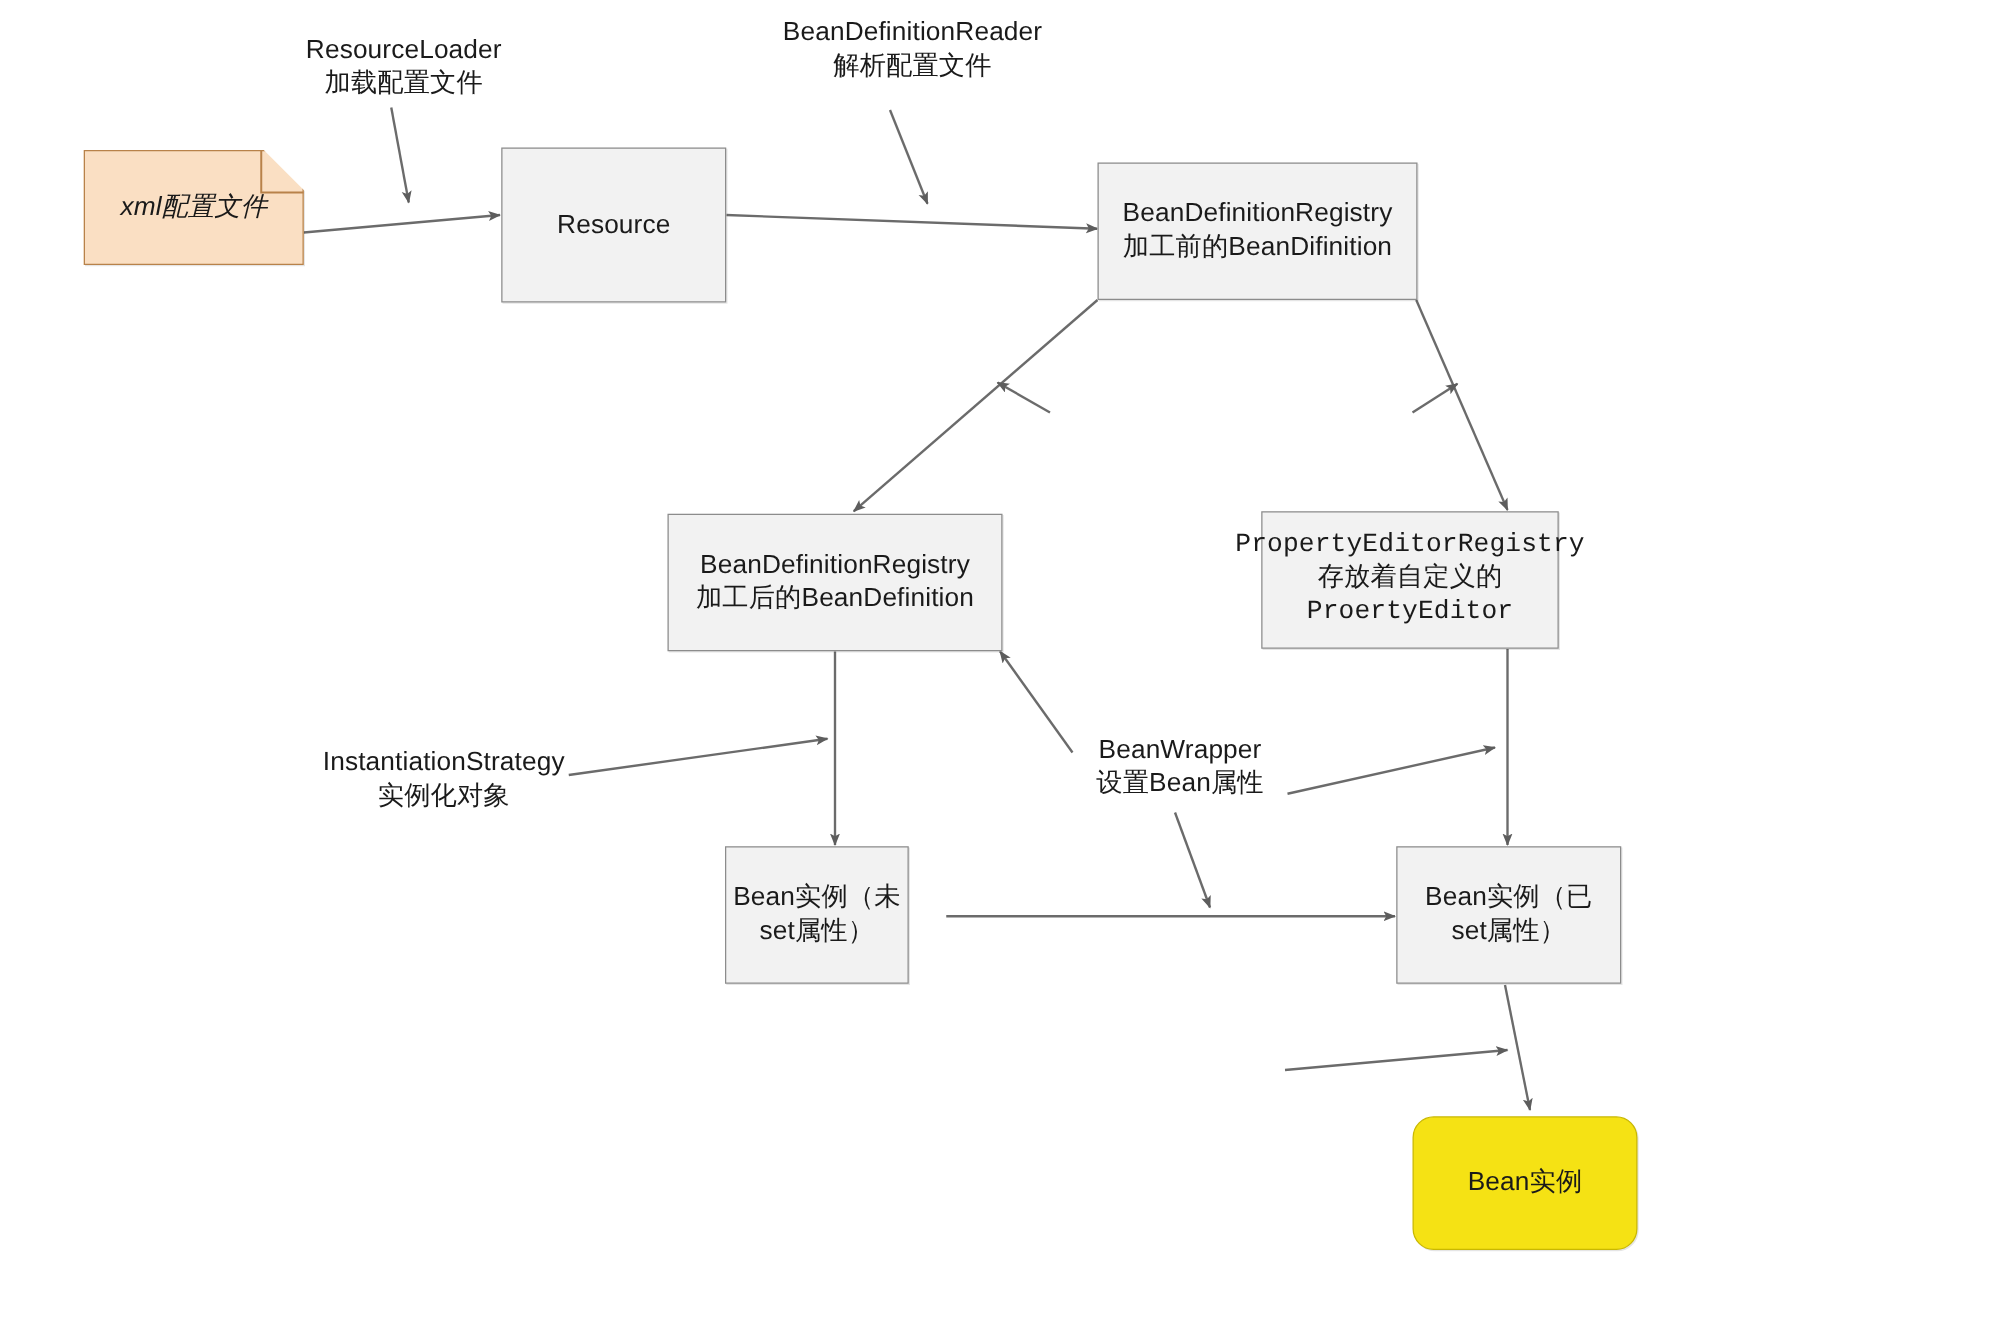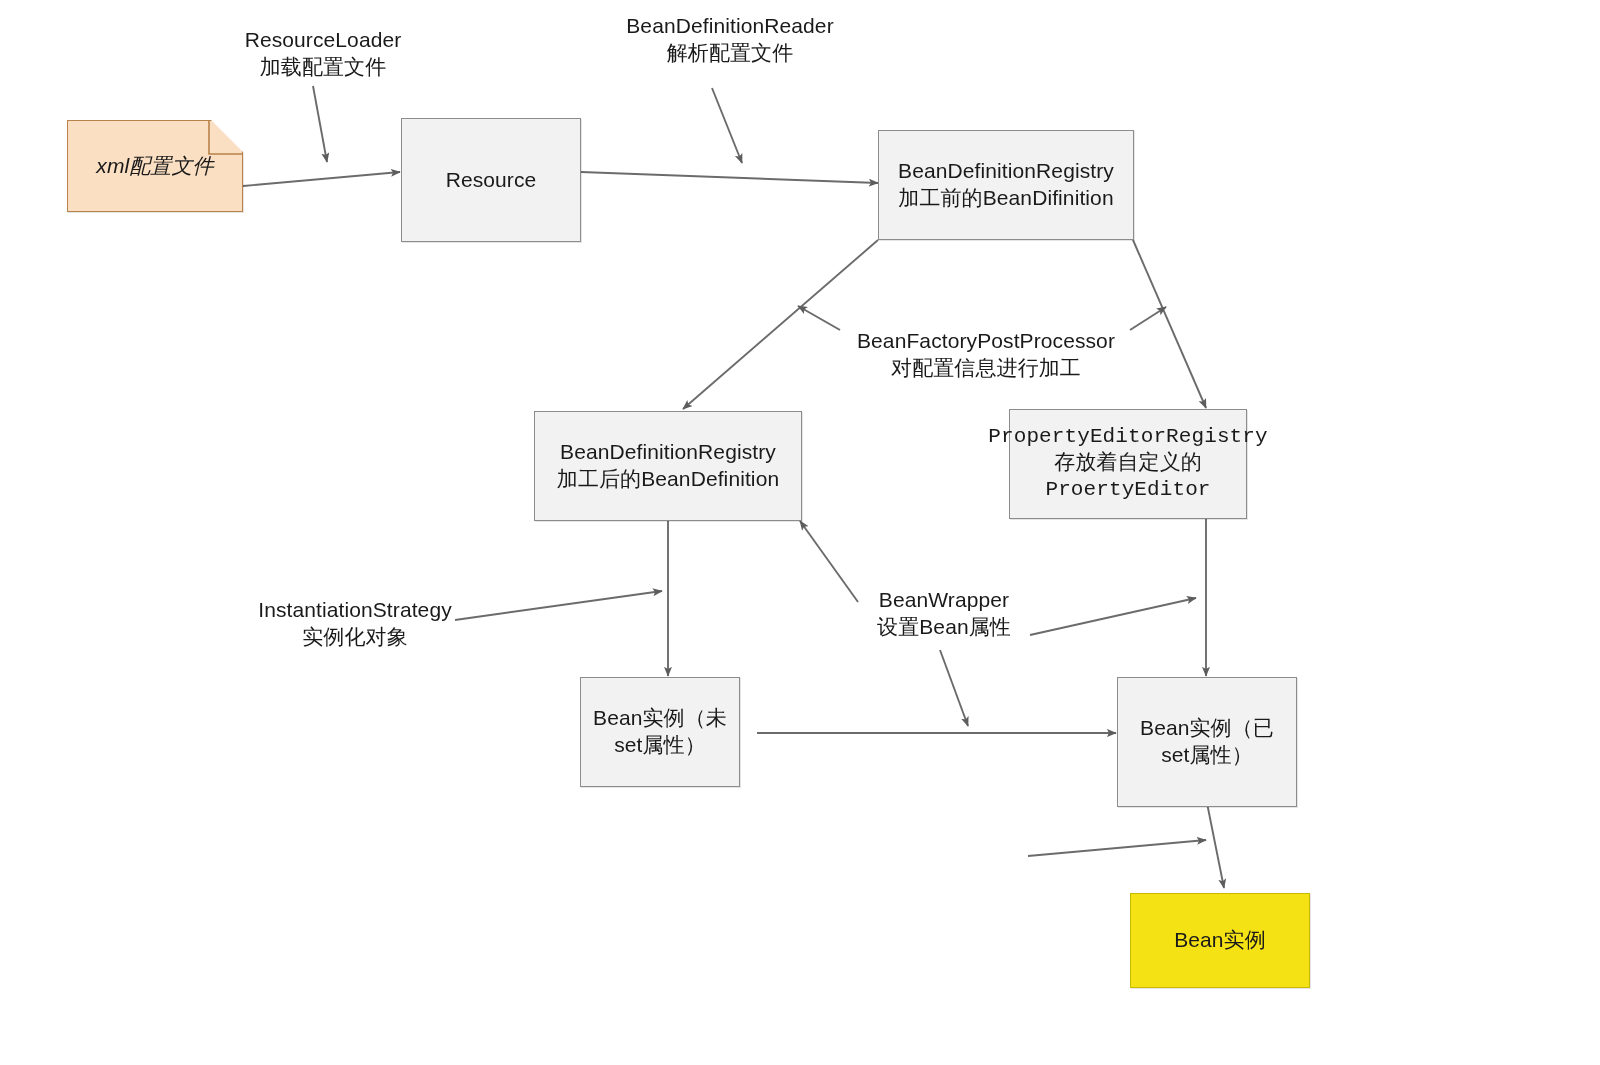--- a/index.html
+++ b/index.html
@@ -149,42 +149,40 @@
     <span>BeanDefinitionRegistry
 加工后的BeanDefinition</span>
   </div>
 
   <div class="node box" style="left:1009px; top:409px; width:238px; height:110px;font-family:Liberation Mono, monospace;">
     <span>PropertyEditorRegistry
 存放着自定义的
 ProertyEditor</span>
   </div>
 
-  <div class="node box" style="left:580px; top:677px; width:160px; height:110px;">
+  <div class="node box" style="left:580px; top:677px; width:147px; height:110px;">
     <span>Bean实例（未
 set属性）</span>
   </div>
 
-  <div class="node box" style="left:1117px; top:677px; width:180px; height:130px;">
+  <div class="node box" style="left:1117px; top:677px; width:180px; height:110px;">
     <span>Bean实例（已
 set属性）</span>
   </div>
 
-  <div class="node highlight" style="left:1130px; top:893px; width:180px; height:95px;">
+  <div class="node highlight" style="left:1130px; top:893px; width:180px; height:107px;border-radius:17px;">
     <span>Bean实例</span>
   </div>
 
   <div class="edge-label" style="left:232px; top:26px; width:182px;">ResourceLoader
 加载配置文件</div>
 
   <div class="edge-label" style="left:608px; top:12px; width:244px;">BeanDefinitionReader
 解析配置文件</div>
 
-  <div class="edge-label" style="left:840px; top:327px; width:292px;">BeanFactoryPostProcessor
-对配置信息进行加工</div>
 
   <div class="edge-label" style="left:862px; top:586px; width:164px;">BeanWrapper
 设置Bean属性</div>
 
   <div class="edge-label" style="left:244px; top:596px; width:222px;">InstantiationStrategy
 实例化对象</div>
 
 
 </div>
 

